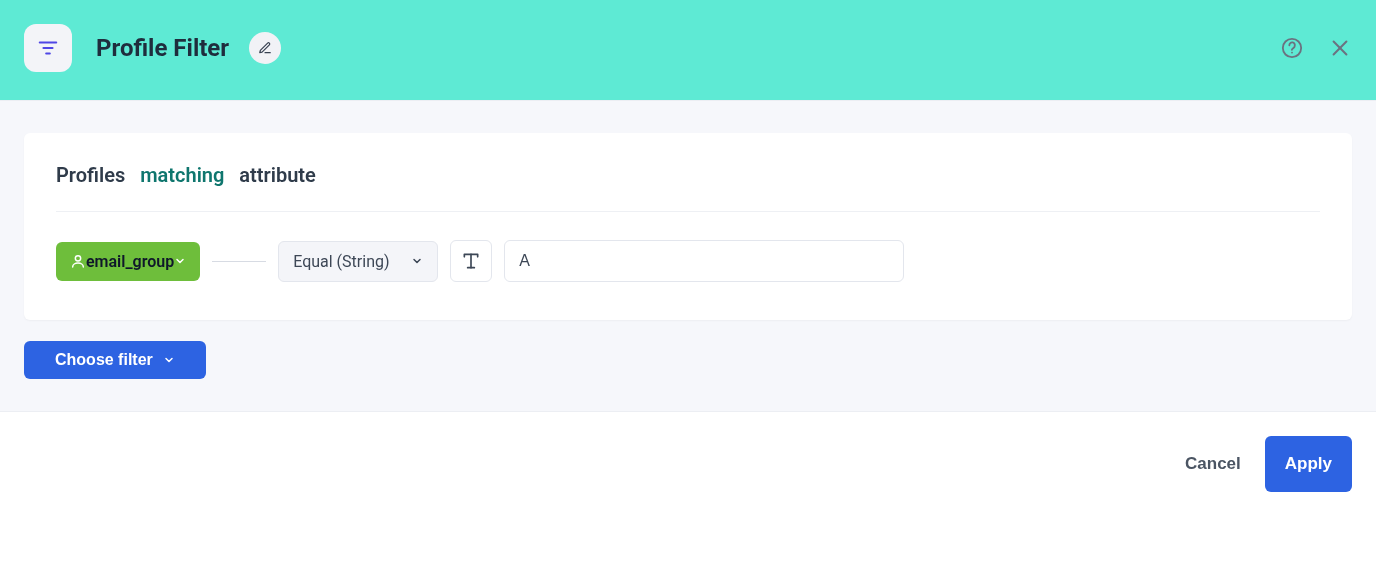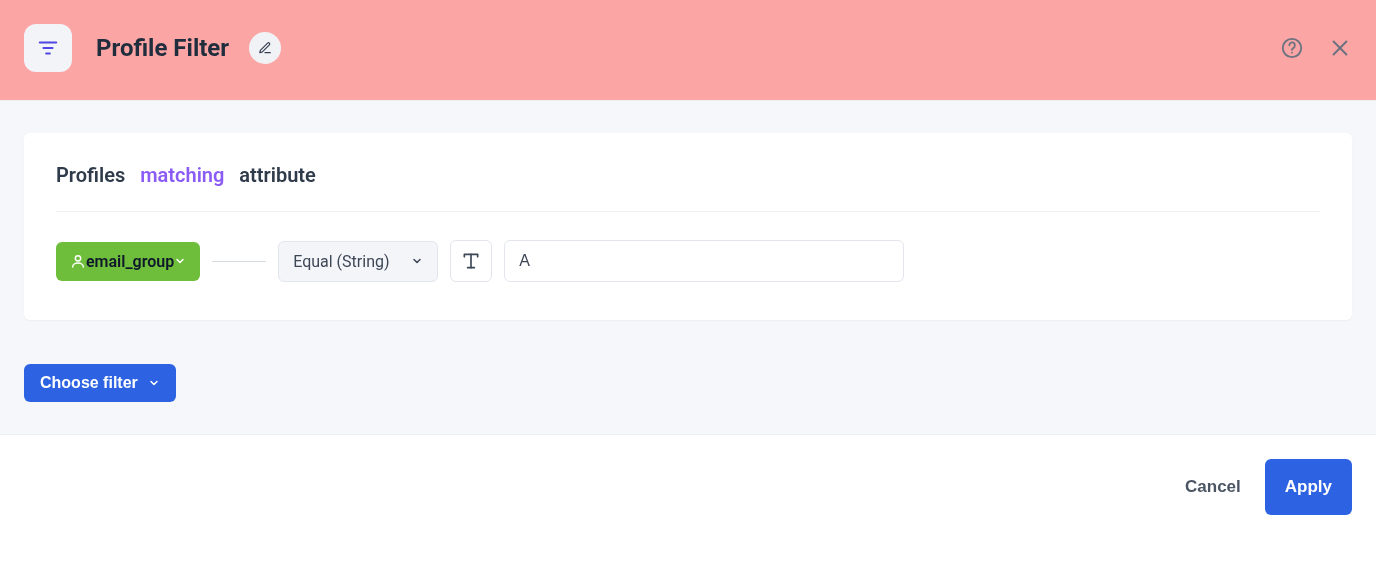--- a/index.html
+++ b/index.html
@@ -14,21 +14,21 @@
       height: 584px;
       overflow: hidden;
       color: #1f2937;
     }
 
     
     .header {
       display: flex;
       align-items: center;
       padding: 24px 24px 28px 24px;
-      background: #fca5a5;
+      background: #5eead4;
     }
     .filter-icon-box {
       width: 48px;
       height: 48px;
       border-radius: 12px;
       background: #f3f4f8;
       display: flex;
       align-items: center;
       justify-content: center;
       margin-right: 24px;
@@ -83,21 +83,21 @@
       padding: 30px 32px 38px 32px;
       box-shadow: 0 1px 2px rgba(0,0,0,0.04);
     }
     .profiles-line {
       font-size: 20px;
       font-weight: 600;
       color: #2f3b4a;
       margin-bottom: 24px;
     }
     .profiles-line .matching {
-      color: #8b5cf6;
+      color: #0f766e;
     }
     .card-divider {
       height: 1px;
       background: #eef0f4;
       margin-bottom: 28px;
     }
     .condition-row {
       display: flex;
       align-items: center;
       gap: 12px;
@@ -150,28 +150,28 @@
       height: 42px;
       border: 1px solid #e3e6ed;
       border-radius: 6px;
       padding: 0 14px;
       font-size: 16px;
       color: #3d4756;
       background: #fff;
     }
 
     .choose-filter-btn {
-      margin-top: 44px;
+      margin-top: 21px;
       background: #2d63e2;
       color: #fff;
       font-size: 16px;
       font-weight: 600;
       border: none;
       border-radius: 6px;
-      padding: 10px 16px;
+      padding: 10px 31px;
       display: inline-flex;
       align-items: center;
       gap: 10px;
       cursor: pointer;
     }
 
     
     .footer {
       background: #fff;
       border-top: 1px solid #eceef3;

